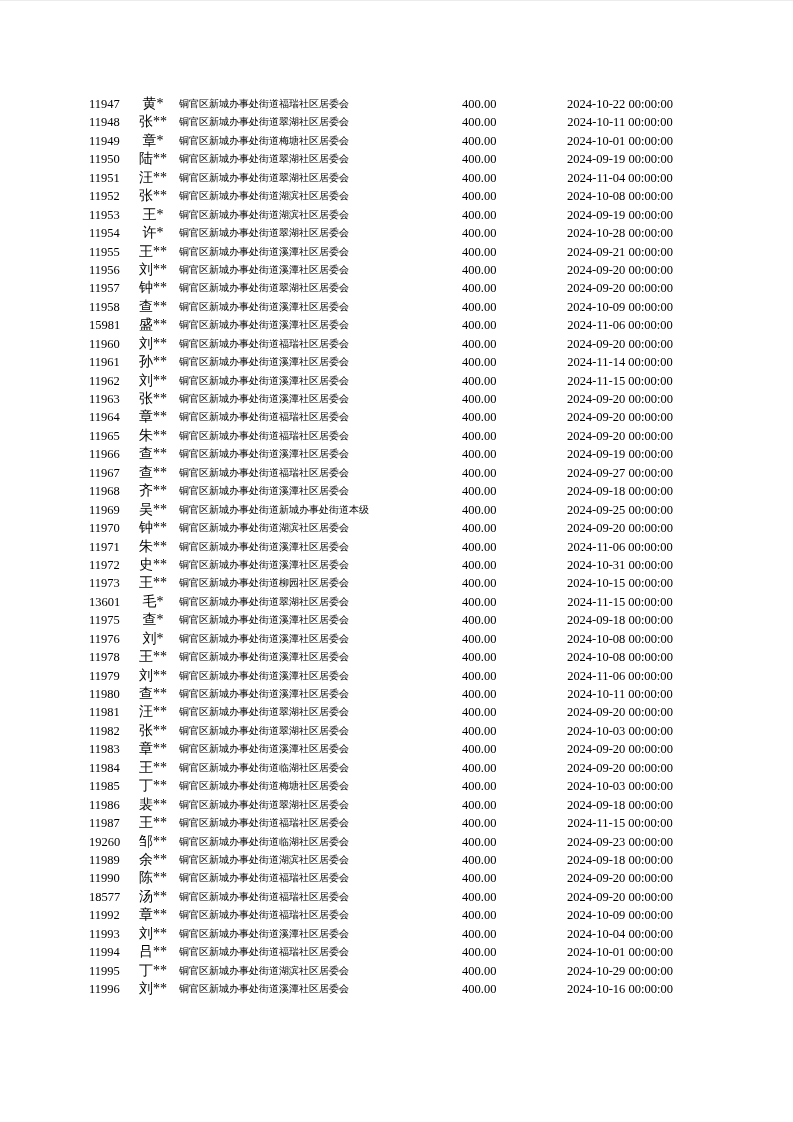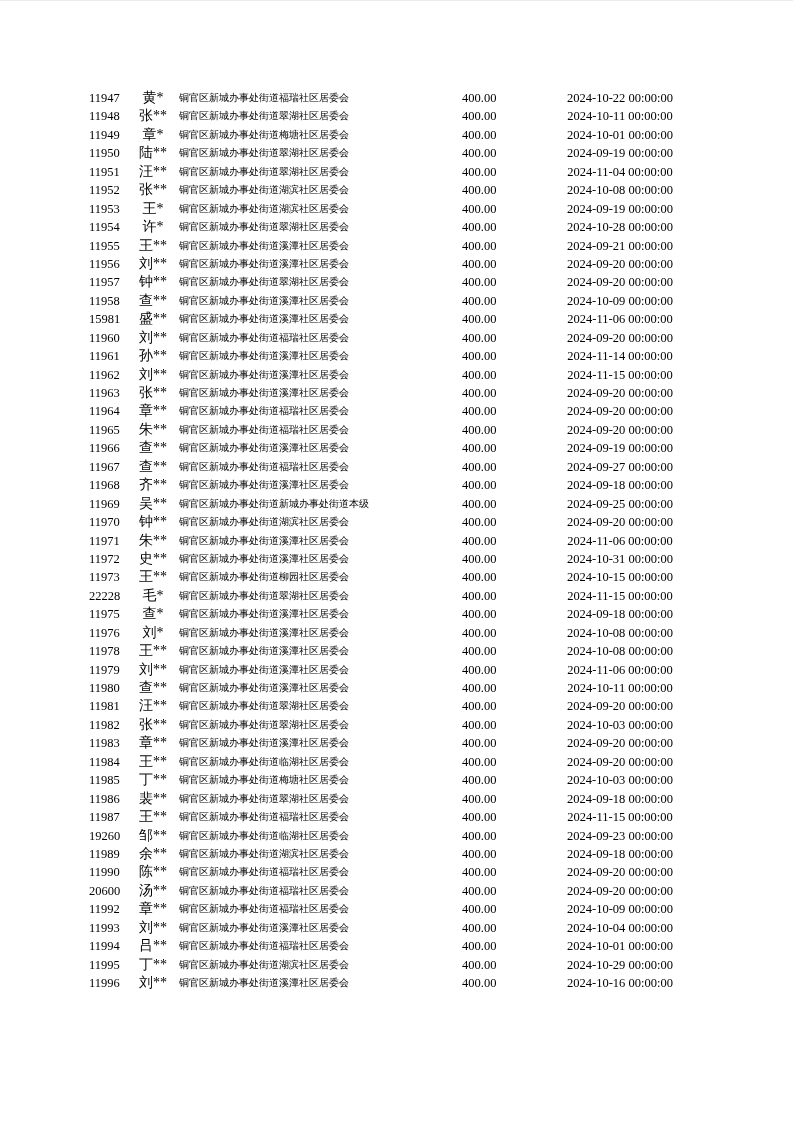--- a/index.html
+++ b/index.html
@@ -18,21 +18,21 @@
     position: relative;
     width: 793px;
     height: 1122px;
     background: #ffffff;
     border-top: 1px solid #ececec;
     box-sizing: border-box;
   }
   table.records {
     position: absolute;
     left: 89px;
-    top: 88px;
+    top: 94px;
     width: 614px;
     border-collapse: collapse;
     table-layout: fixed;
   }
   table.records td {
     box-sizing: border-box;
     padding: 0;
     height: 18.44px;
     line-height: 18.44px;
     white-space: nowrap;
@@ -268,21 +268,21 @@
 
   <tr>
     <td class="c-id">11973</td>
     <td class="c-name">王**</td>
     <td class="c-org">铜官区新城办事处街道柳园社区居委会</td>
     <td class="c-amount">400.00</td>
     <td class="c-date">2024-10-15 00:00:00</td>
   </tr>
 
   <tr>
-    <td class="c-id">22228</td>
+    <td class="c-id">13601</td>
     <td class="c-name">毛*</td>
     <td class="c-org">铜官区新城办事处街道翠湖社区居委会</td>
     <td class="c-amount">400.00</td>
     <td class="c-date">2024-11-15 00:00:00</td>
   </tr>
 
   <tr>
     <td class="c-id">11975</td>
     <td class="c-name">查*</td>
     <td class="c-org">铜官区新城办事处街道溪潭社区居委会</td>
@@ -397,21 +397,21 @@
 
   <tr>
     <td class="c-id">11990</td>
     <td class="c-name">陈**</td>
     <td class="c-org">铜官区新城办事处街道福瑞社区居委会</td>
     <td class="c-amount">400.00</td>
     <td class="c-date">2024-09-20 00:00:00</td>
   </tr>
 
   <tr>
-    <td class="c-id">20600</td>
+    <td class="c-id">18577</td>
     <td class="c-name">汤**</td>
     <td class="c-org">铜官区新城办事处街道福瑞社区居委会</td>
     <td class="c-amount">400.00</td>
     <td class="c-date">2024-09-20 00:00:00</td>
   </tr>
 
   <tr>
     <td class="c-id">11992</td>
     <td class="c-name">章**</td>
     <td class="c-org">铜官区新城办事处街道福瑞社区居委会</td>

